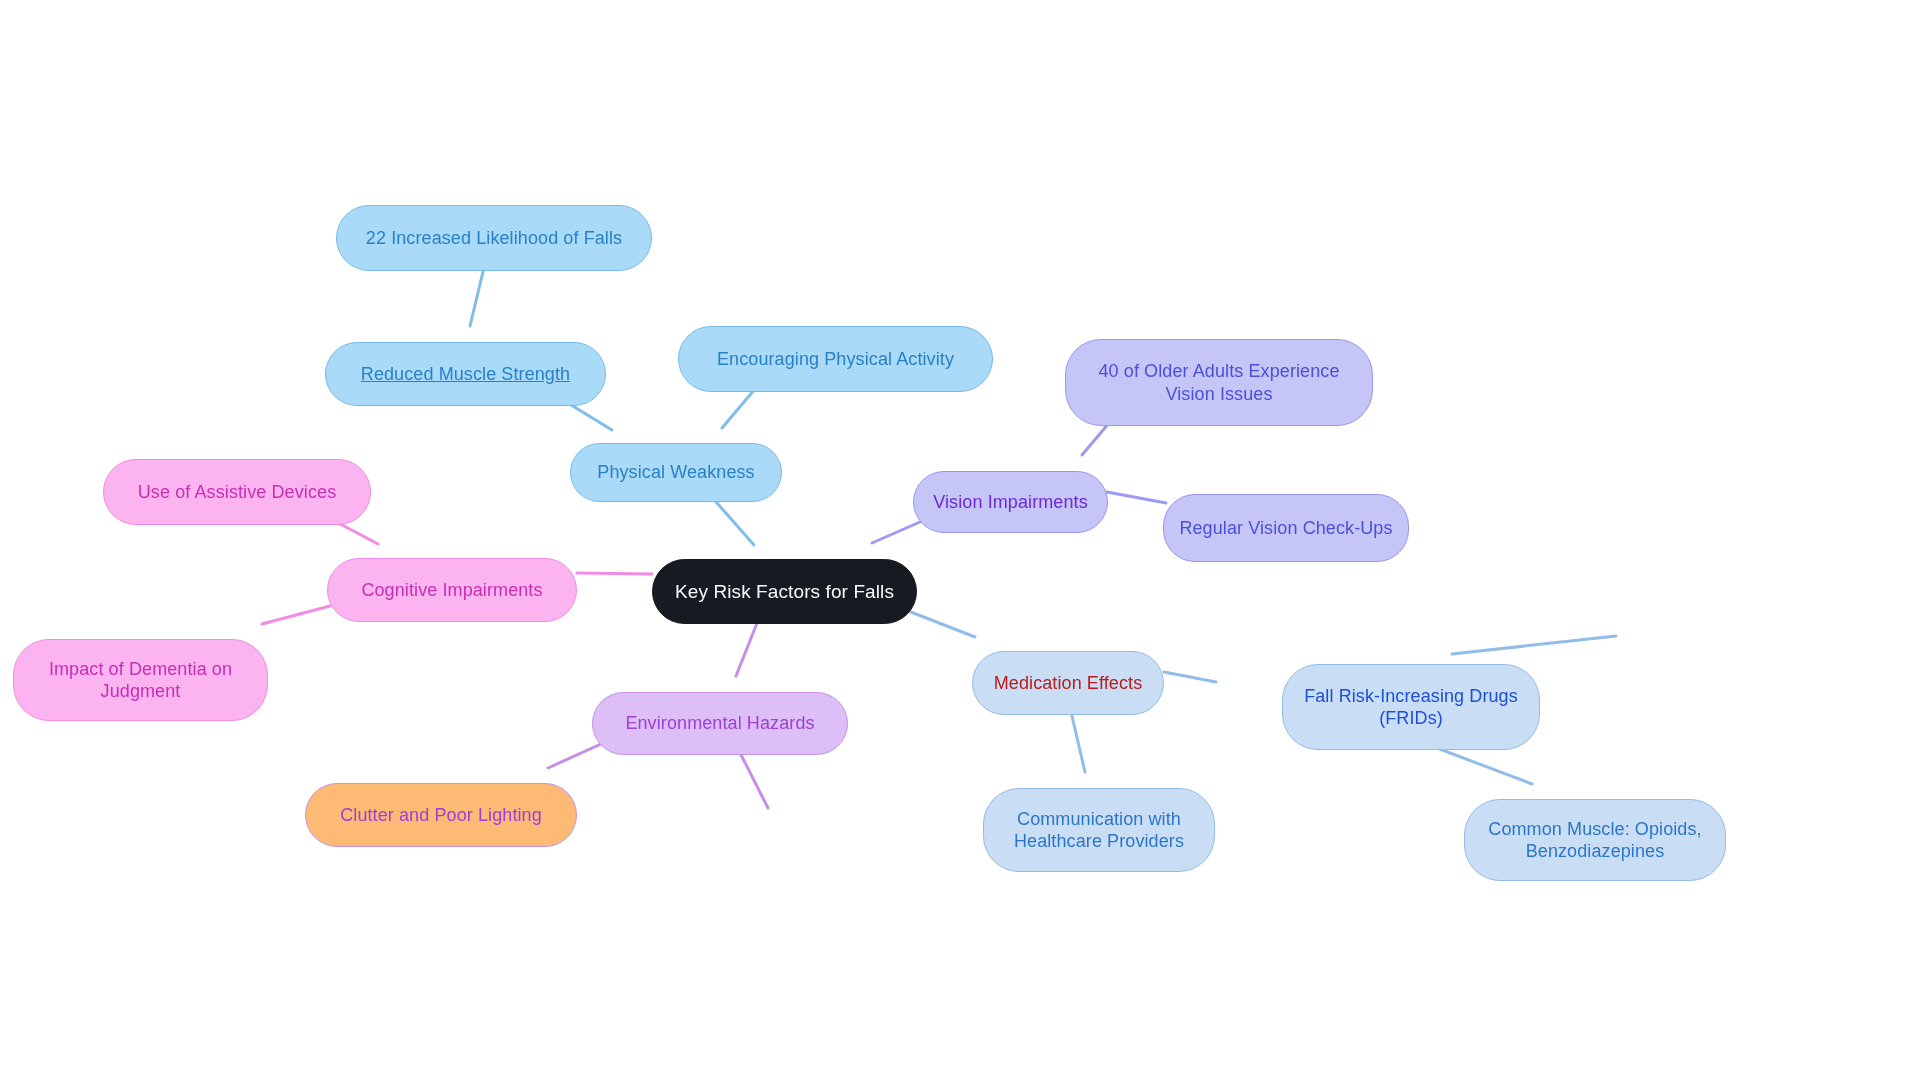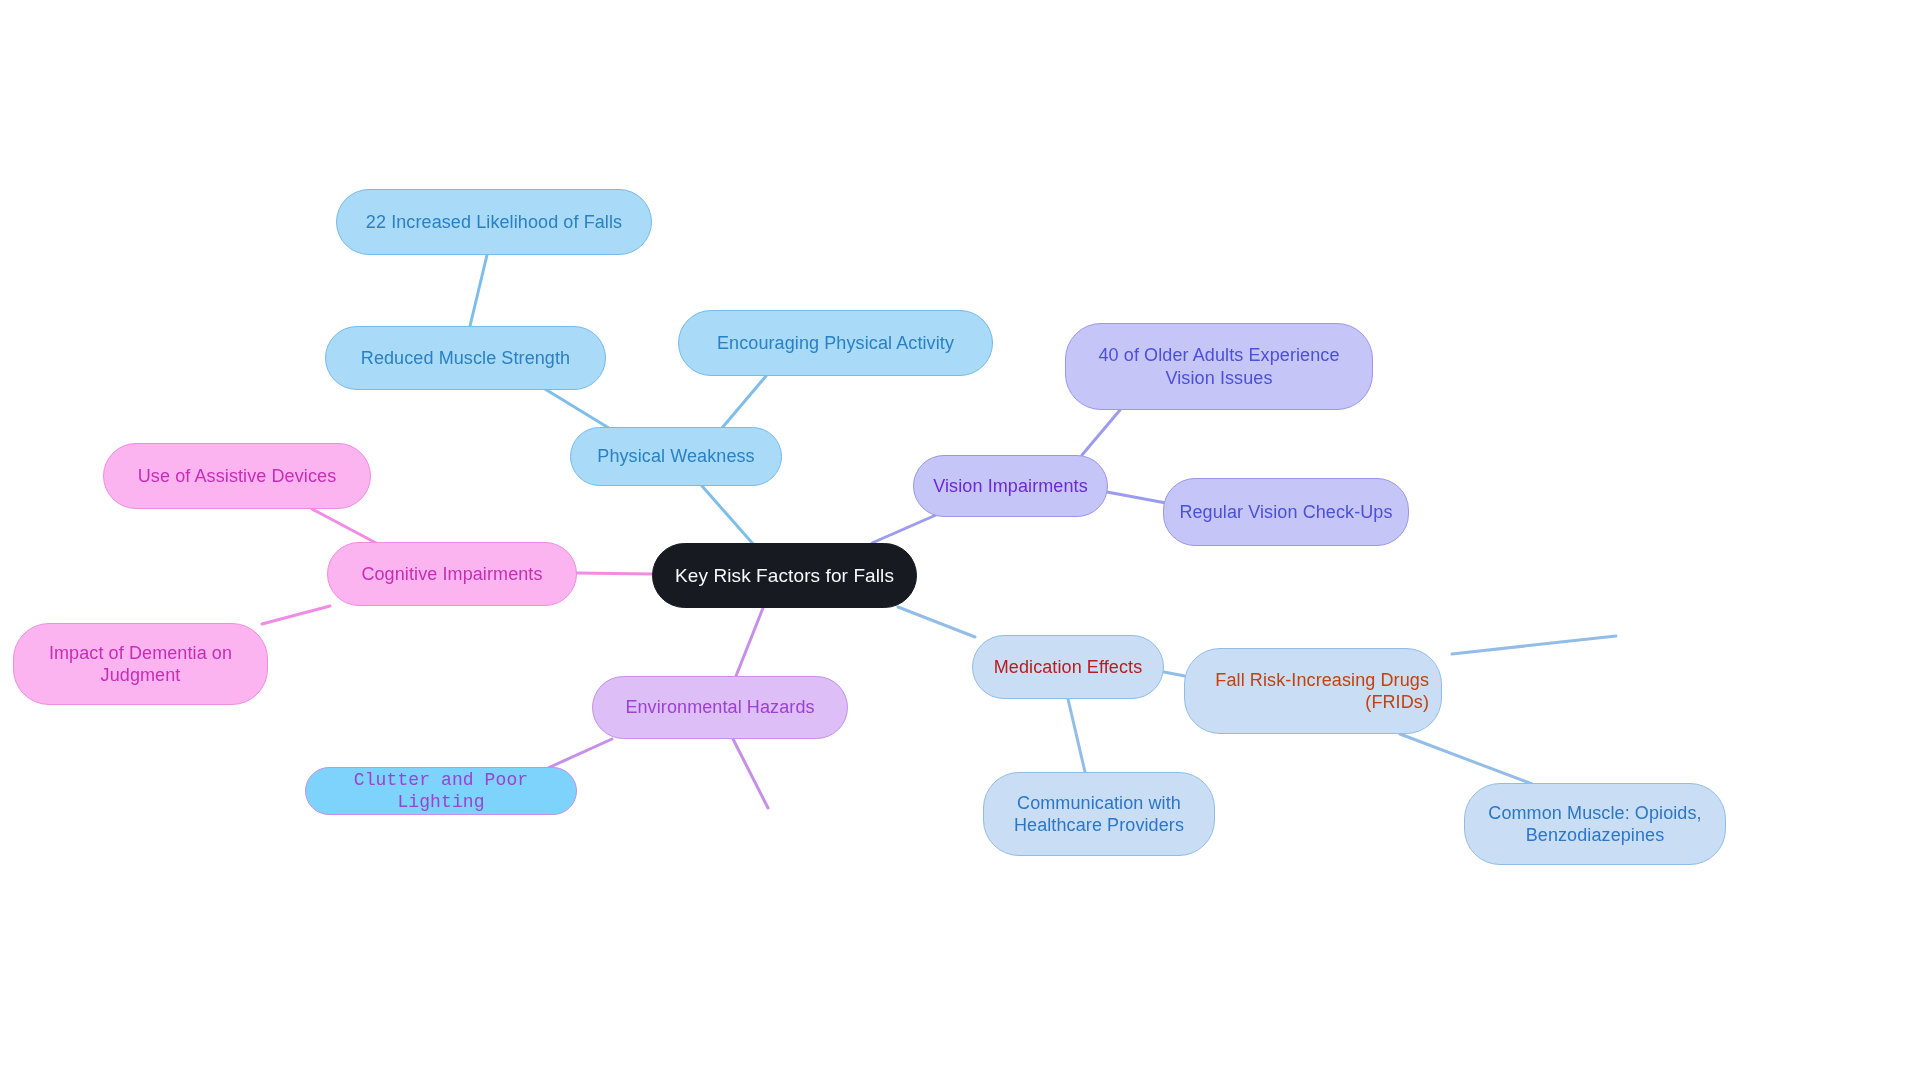--- a/index.html
+++ b/index.html
@@ -26,20 +26,21 @@
     display: flex;
     align-items: center;
     justify-content: center;
     text-align: center;
     border: 1.6px solid transparent;
     padding: 1px 12px;
     line-height: 1.25;
     letter-spacing: 0.1px;
     cursor: default;
     user-select: none;
+    margin-top: 16px;
   }
 </style>
 </head>
 <body>
 
 <div id="canvas">
   <svg id="edges">
       <line x1="754" y1="545" x2="702" y2="486" stroke="#7FBEEA" stroke-width="3" stroke-linecap="round"></line>
       <line x1="545" y1="389" x2="612" y2="430" stroke="#7FBEEA" stroke-width="3" stroke-linecap="round"></line>
       <line x1="487" y1="255" x2="470" y2="326" stroke="#7FBEEA" stroke-width="3" stroke-linecap="round"></line>
@@ -55,28 +56,28 @@
       <line x1="652" y1="574" x2="577" y2="573" stroke="#F28BE3" stroke-width="3" stroke-linecap="round"></line>
       <line x1="312" y1="509" x2="378" y2="544" stroke="#F28BE3" stroke-width="3" stroke-linecap="round"></line>
       <line x1="330" y1="606" x2="262" y2="624" stroke="#F28BE3" stroke-width="3" stroke-linecap="round"></line>
       <line x1="763" y1="608" x2="736" y2="676" stroke="#C88FE9" stroke-width="3" stroke-linecap="round"></line>
       <line x1="612" y1="739" x2="548" y2="768" stroke="#C88FE9" stroke-width="3" stroke-linecap="round"></line>
       <line x1="733" y1="739" x2="768" y2="808" stroke="#C88FE9" stroke-width="3" stroke-linecap="round"></line>
     </svg>
 
   <div class="node" style="left: 652px; top: 543px; width: 265px; height: 65px; background: rgb(23, 26, 33); border-color: rgb(23, 26, 33); color: rgb(248, 250, 252); font-size: 19px; border-radius: 32.5px;">Key Risk Factors for Falls</div>
   <div class="node" style="left: 570px; top: 427px; width: 212px; height: 59px; background: rgb(169, 218, 247); border-color: rgb(118, 187, 234); color: rgb(42, 128, 197); font-size: 18px; border-radius: 29.5px;">Physical Weakness</div>
-  <div class="node" style="left: 325px; top: 326px; width: 281px; height: 64px; background: rgb(169, 218, 247); border-color: rgb(118, 187, 234); color: rgb(42, 128, 197); font-size: 18px; border-radius: 32px;">Reduced Muscle Strength</div>
+  <div class="node" style="left: 325px; top: 326px; width: 281px; height: 64px; background: rgb(169, 218, 247); border-color: rgb(118, 187, 234); color: rgb(42, 128, 197); font-size: 18px; border-radius: 32px; text-decoration: underline;">Reduced Muscle Strength</div>
   <div class="node" style="left: 336px; top: 189px; width: 316px; height: 66px; background: rgb(169, 218, 247); border-color: rgb(118, 187, 234); color: rgb(42, 128, 197); font-size: 18px; border-radius: 33px;">22 Increased Likelihood of Falls</div>
   <div class="node" style="left: 678px; top: 310px; width: 315px; height: 66px; background: rgb(169, 218, 247); border-color: rgb(118, 187, 234); color: rgb(42, 128, 197); font-size: 18px; border-radius: 33px;">Encouraging Physical Activity</div>
   <div class="node" style="left: 913px; top: 455px; width: 195px; height: 62px; background: rgb(198, 197, 248); border-color: rgb(152, 150, 239); color: #6d28d9; font-size: 18px; border-radius: 31px;">Vision Impairments</div>
   <div class="node" style="left: 1065px; top: 323px; width: 308px; height: 87px; background: rgb(198, 197, 248); border-color: rgb(152, 150, 239); color: rgb(75, 80, 216); font-size: 18px; border-radius: 36px;">40 of Older Adults Experience Vision Issues</div>
   <div class="node" style="left: 1163px; top: 478px; width: 246px; height: 68px; background: rgb(198, 197, 248); border-color: rgb(152, 150, 239); color: rgb(75, 80, 216); font-size: 18px; border-radius: 32px;">Regular Vision Check-Ups</div>
   <div class="node" style="left: 972px; top: 635px; width: 192px; height: 64px; background: rgb(201, 222, 245); border-color: rgb(144, 188, 232); color: #b91c1c; font-size: 18px; border-radius: 32px;">Medication Effects</div>
-  <div class="node" style="left: 1184px; top: 648px; width: 258px; height: 86px; background: rgb(201, 222, 245); border-color: rgb(144, 188, 232); color: #c2410c; font-size: 18px; border-radius: 36px; text-align: right;">Fall Risk-Increasing Drugs (FRIDs)</div>
+  <div class="node" style="left: 1282px; top: 648px; width: 258px; height: 86px; background: rgb(201, 222, 245); border-color: rgb(144, 188, 232); color: #1d4ed8; font-size: 18px; border-radius: 36px;">Fall Risk-Increasing Drugs (FRIDs)</div>
   <div class="node" style="left: 983px; top: 772px; width: 232px; height: 84px; background: rgb(201, 222, 245); border-color: rgb(144, 188, 232); color: rgb(43, 118, 198); font-size: 18px; border-radius: 36px;">Communication with Healthcare Providers</div>
   <div class="node" style="left: 1464px; top: 783px; width: 262px; height: 82px; background: rgb(201, 222, 245); border-color: rgb(144, 188, 232); color: rgb(43, 118, 198); font-size: 18px; border-radius: 36px;">Common Muscle: Opioids, Benzodiazepines</div>
   <div class="node" style="left: 327px; top: 542px; width: 250px; height: 64px; background: rgb(251, 180, 240); border-color: rgb(242, 139, 227); color: rgb(201, 45, 180); font-size: 18px; border-radius: 32px;">Cognitive Impairments</div>
   <div class="node" style="left: 103px; top: 443px; width: 268px; height: 66px; background: rgb(251, 180, 240); border-color: rgb(242, 139, 227); color: rgb(201, 45, 180); font-size: 18px; border-radius: 33px;">Use of Assistive Devices</div>
   <div class="node" style="left: 13px; top: 623px; width: 255px; height: 82px; background: rgb(251, 180, 240); border-color: rgb(242, 139, 227); color: rgb(201, 45, 180); font-size: 18px; border-radius: 36px;">Impact of Dementia on Judgment</div>
   <div class="node" style="left: 592px; top: 676px; width: 256px; height: 63px; background: rgb(221, 190, 246); border-color: rgb(198, 145, 235); color: rgb(156, 65, 212); font-size: 18px; border-radius: 31.5px;">Environmental Hazards</div>
-  <div class="node" style="left: 305px; top: 767px; width: 272px; height: 48px; background: #7dd3fc; border-color: rgb(198, 145, 235); color: rgb(156, 65, 212); font-size: 18px; border-radius: 32px; font-family: Liberation Mono, monospace;">Clutter and Poor Lighting</div>
+  <div class="node" style="left: 305px; top: 767px; width: 272px; height: 64px; background: #fdba74; border-color: rgb(198, 145, 235); color: rgb(156, 65, 212); font-size: 18px; border-radius: 32px;">Clutter and Poor Lighting</div>
 </div>
 
 </body></html>

